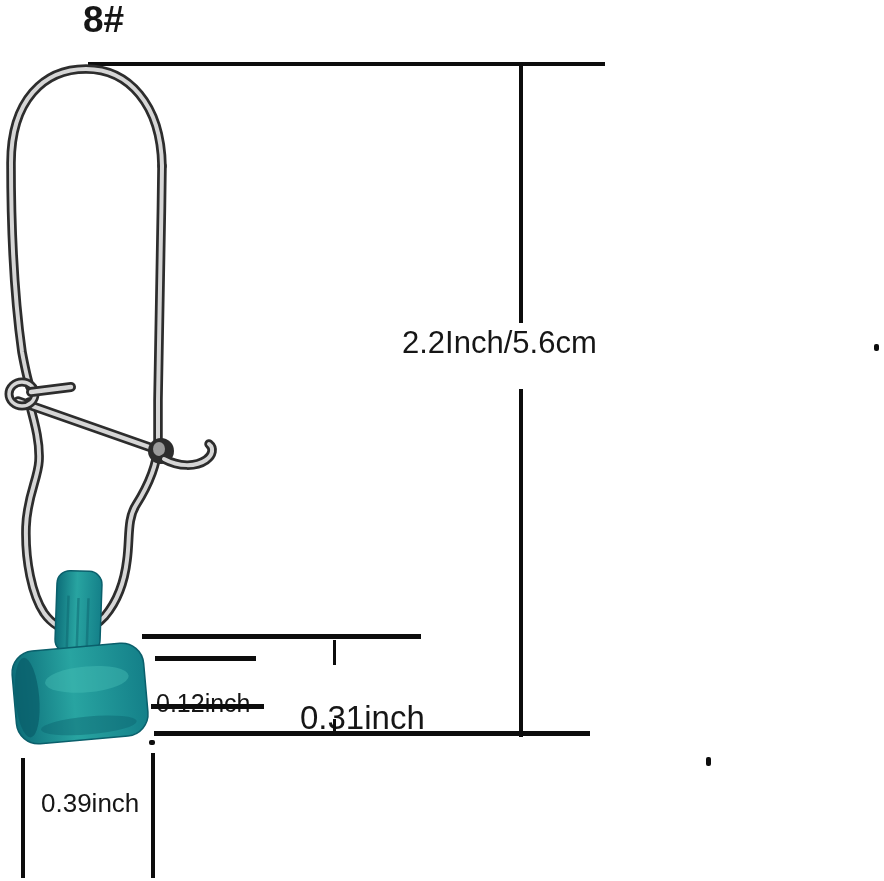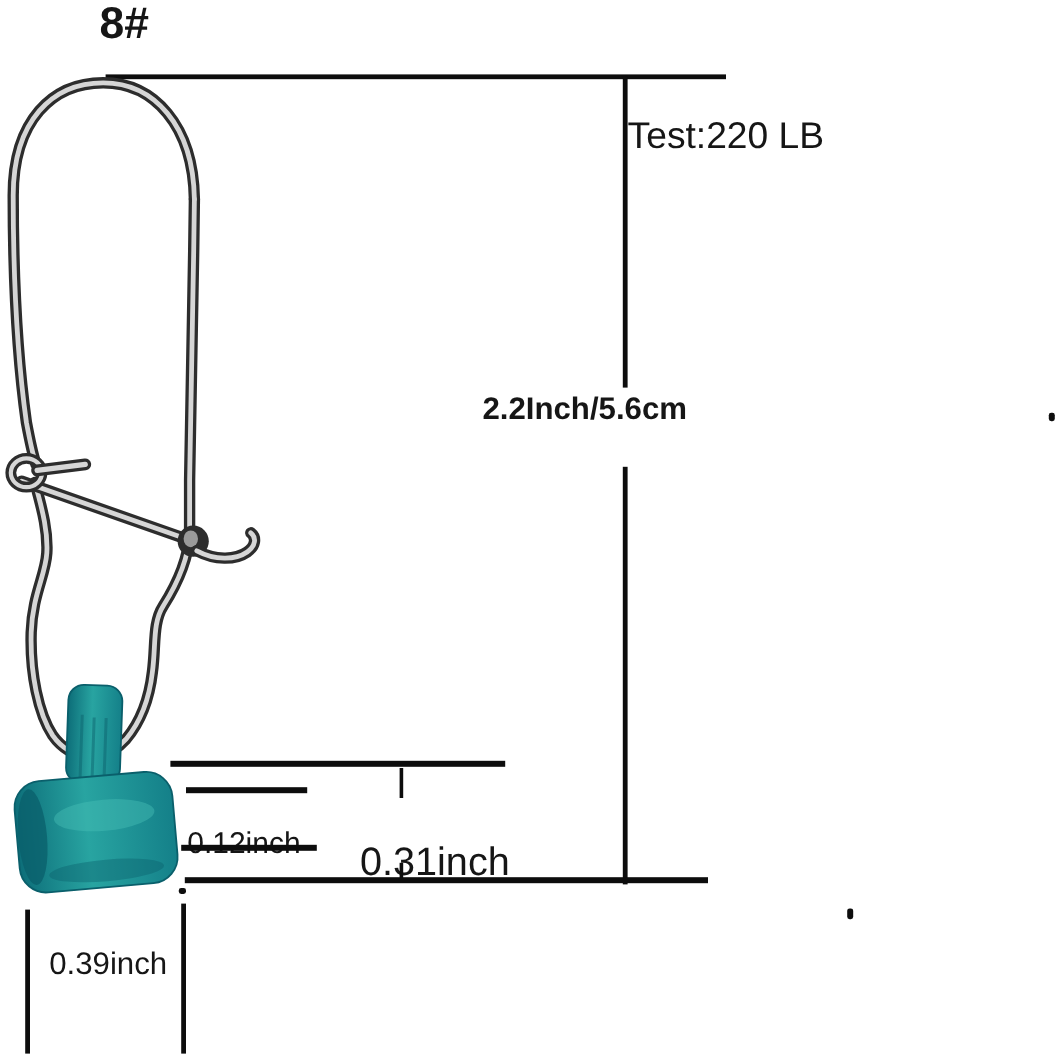--- a/index.html
+++ b/index.html
@@ -12,21 +12,21 @@
     font-family: "Liberation Sans", sans-serif;
     color: #161616;
   }
   .abs { position: absolute; }
   .txt { white-space: nowrap; line-height: 1.05; color: #161616; }
   .dim-line { background: #0d0d0d; }
   .speck { background: #0d0d0d; border-radius: 2px; }
 
   #label-size   { left: 83px;  top: 1px;   font-size: 37px; font-weight: bold; }
   #label-test   { left: 523px; top: 97px;  font-size: 31px; }
-  #label-length { left: 402px; top: 327px; font-size: 26px; font-weight: bold; }
+  #label-length { left: 402px; top: 327px; font-size: 31px; }
   #label-gap    { left: 156px; top: 690px; font-size: 25px; }
   #label-snapw  { left: 300px; top: 663px; font-size: 33px; margin-top: 38px; }
   #label-slidew { left: 41px;  top: 790px; font-size: 26px; }
 
   #line-top          { left: 88px;  top: 62px;  width: 517px; height: 4px; }
   #vline-upper       { left: 519px; top: 64px;  width: 4px;   height: 259px; }
   #vline-lower       { left: 519px; top: 389px; width: 4px;   height: 348px; }
   #line-a            { left: 142px; top: 634px; width: 279px; height: 5px; }
   #tick-a            { left: 333px; top: 640px; width: 3px;   height: 25px; }
   #line-b            { left: 155px; top: 656px; width: 101px; height: 5px; }
@@ -41,21 +41,20 @@
   #speck-tiny  { left: 149px; top: 740px; width: 6px; height: 5px; }
 
   #clip-svg { left: 0px; top: 58px; width: 240px; height: 702px; }
 </style>
 </head>
 <body>
 
 <div id="canvas">
 
   <div class="abs txt" id="label-size">8#</div>
-  <div class="abs txt" id="label-test">Test:220 LB</div>
   <div class="abs txt" id="label-length">2.2Inch/5.6cm</div>
   <div class="abs txt" id="label-gap">0.12inch</div>
   <div class="abs txt" id="label-snapw">0.31inch</div>
   <div class="abs txt" id="label-slidew">0.39inch</div>
 
   <div class="abs dim-line" id="line-top"></div>
   <div class="abs dim-line" id="vline-upper"></div>
   <div class="abs dim-line" id="vline-lower"></div>
   <div class="abs dim-line" id="line-a"></div>
   <div class="abs dim-line" id="tick-a"></div>

